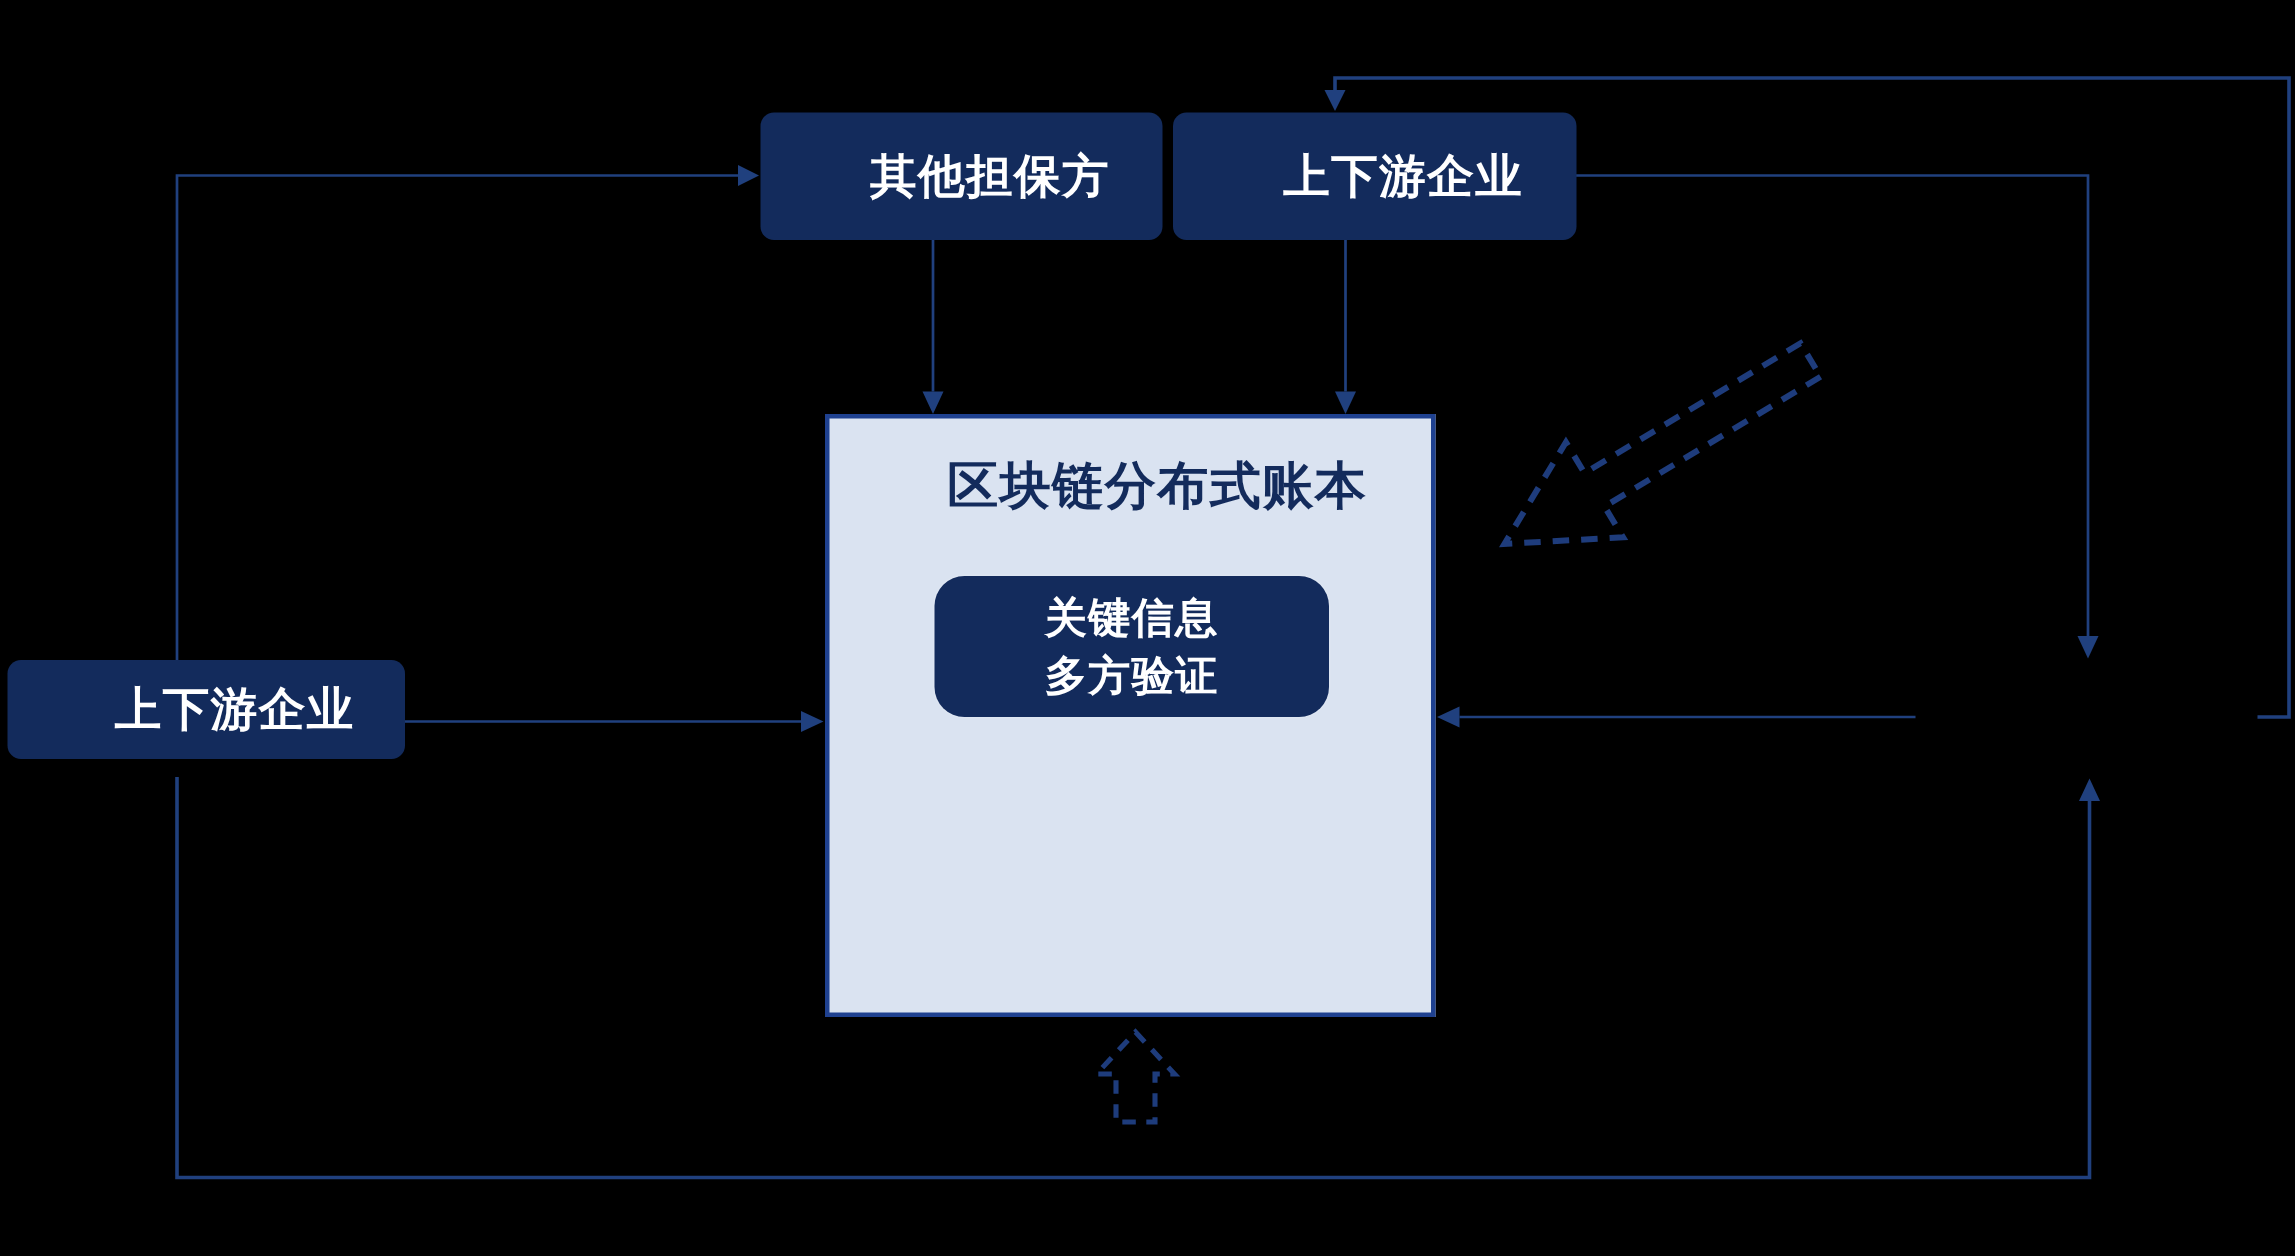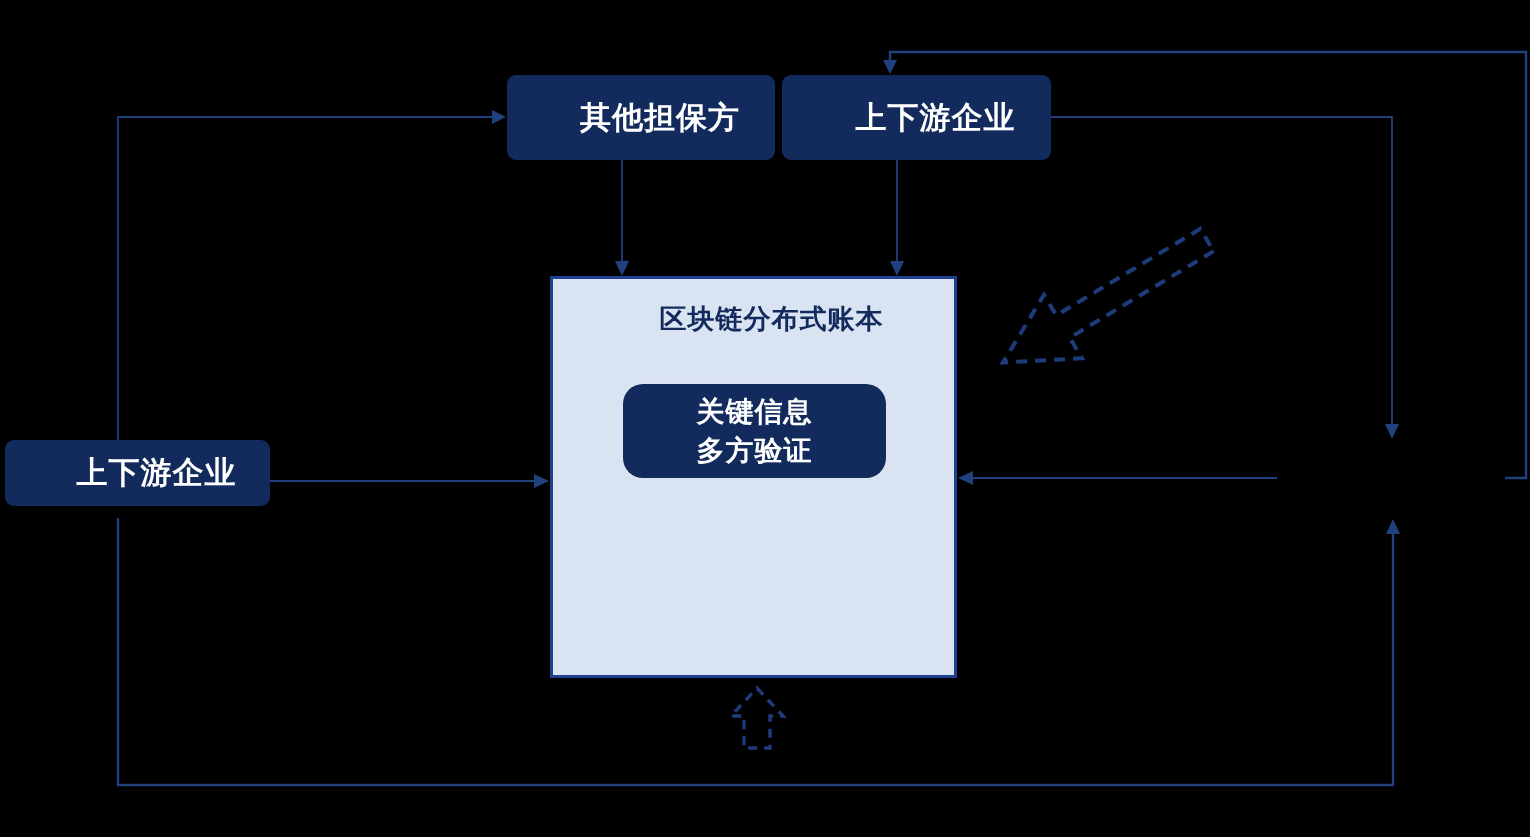--- a/index.html
+++ b/index.html
@@ -25,21 +25,21 @@
     position:absolute;background:var(--navy);color:var(--text-light);
     font-weight:bold;display:flex;align-items:center;justify-content:center;
     border-radius:9px;letter-spacing:1px;padding-left:38px;
   }
   .node-lg{font-size:31px;}
   .panel{
     position:absolute;left:550px;top:276px;width:407px;height:402px;
     background:var(--panel);border:3px solid var(--panel-border);box-sizing:border-box;
   }
   .panel-title{
-    text-align:center;margin-top:22px;font-size:27px;font-weight:bold;color:var(--navy);
+    text-align:center;margin-top:22px;font-size:34px;font-weight:bold;color:var(--navy);
     letter-spacing:1px;
     padding-left:36px;
   }
   .pill{
     position:absolute;left:70px;width:263px;height:94px;border-radius:20px;
     background:var(--navy);color:var(--text-light);font-weight:bold;font-size:28px;
     text-align:center;display:flex;flex-direction:column;justify-content:center;
     line-height:1.4;letter-spacing:1px;box-shadow:0 0 0 1px rgba(255,255,255,0.12);
   }
   .pill-1{top:105px;}

